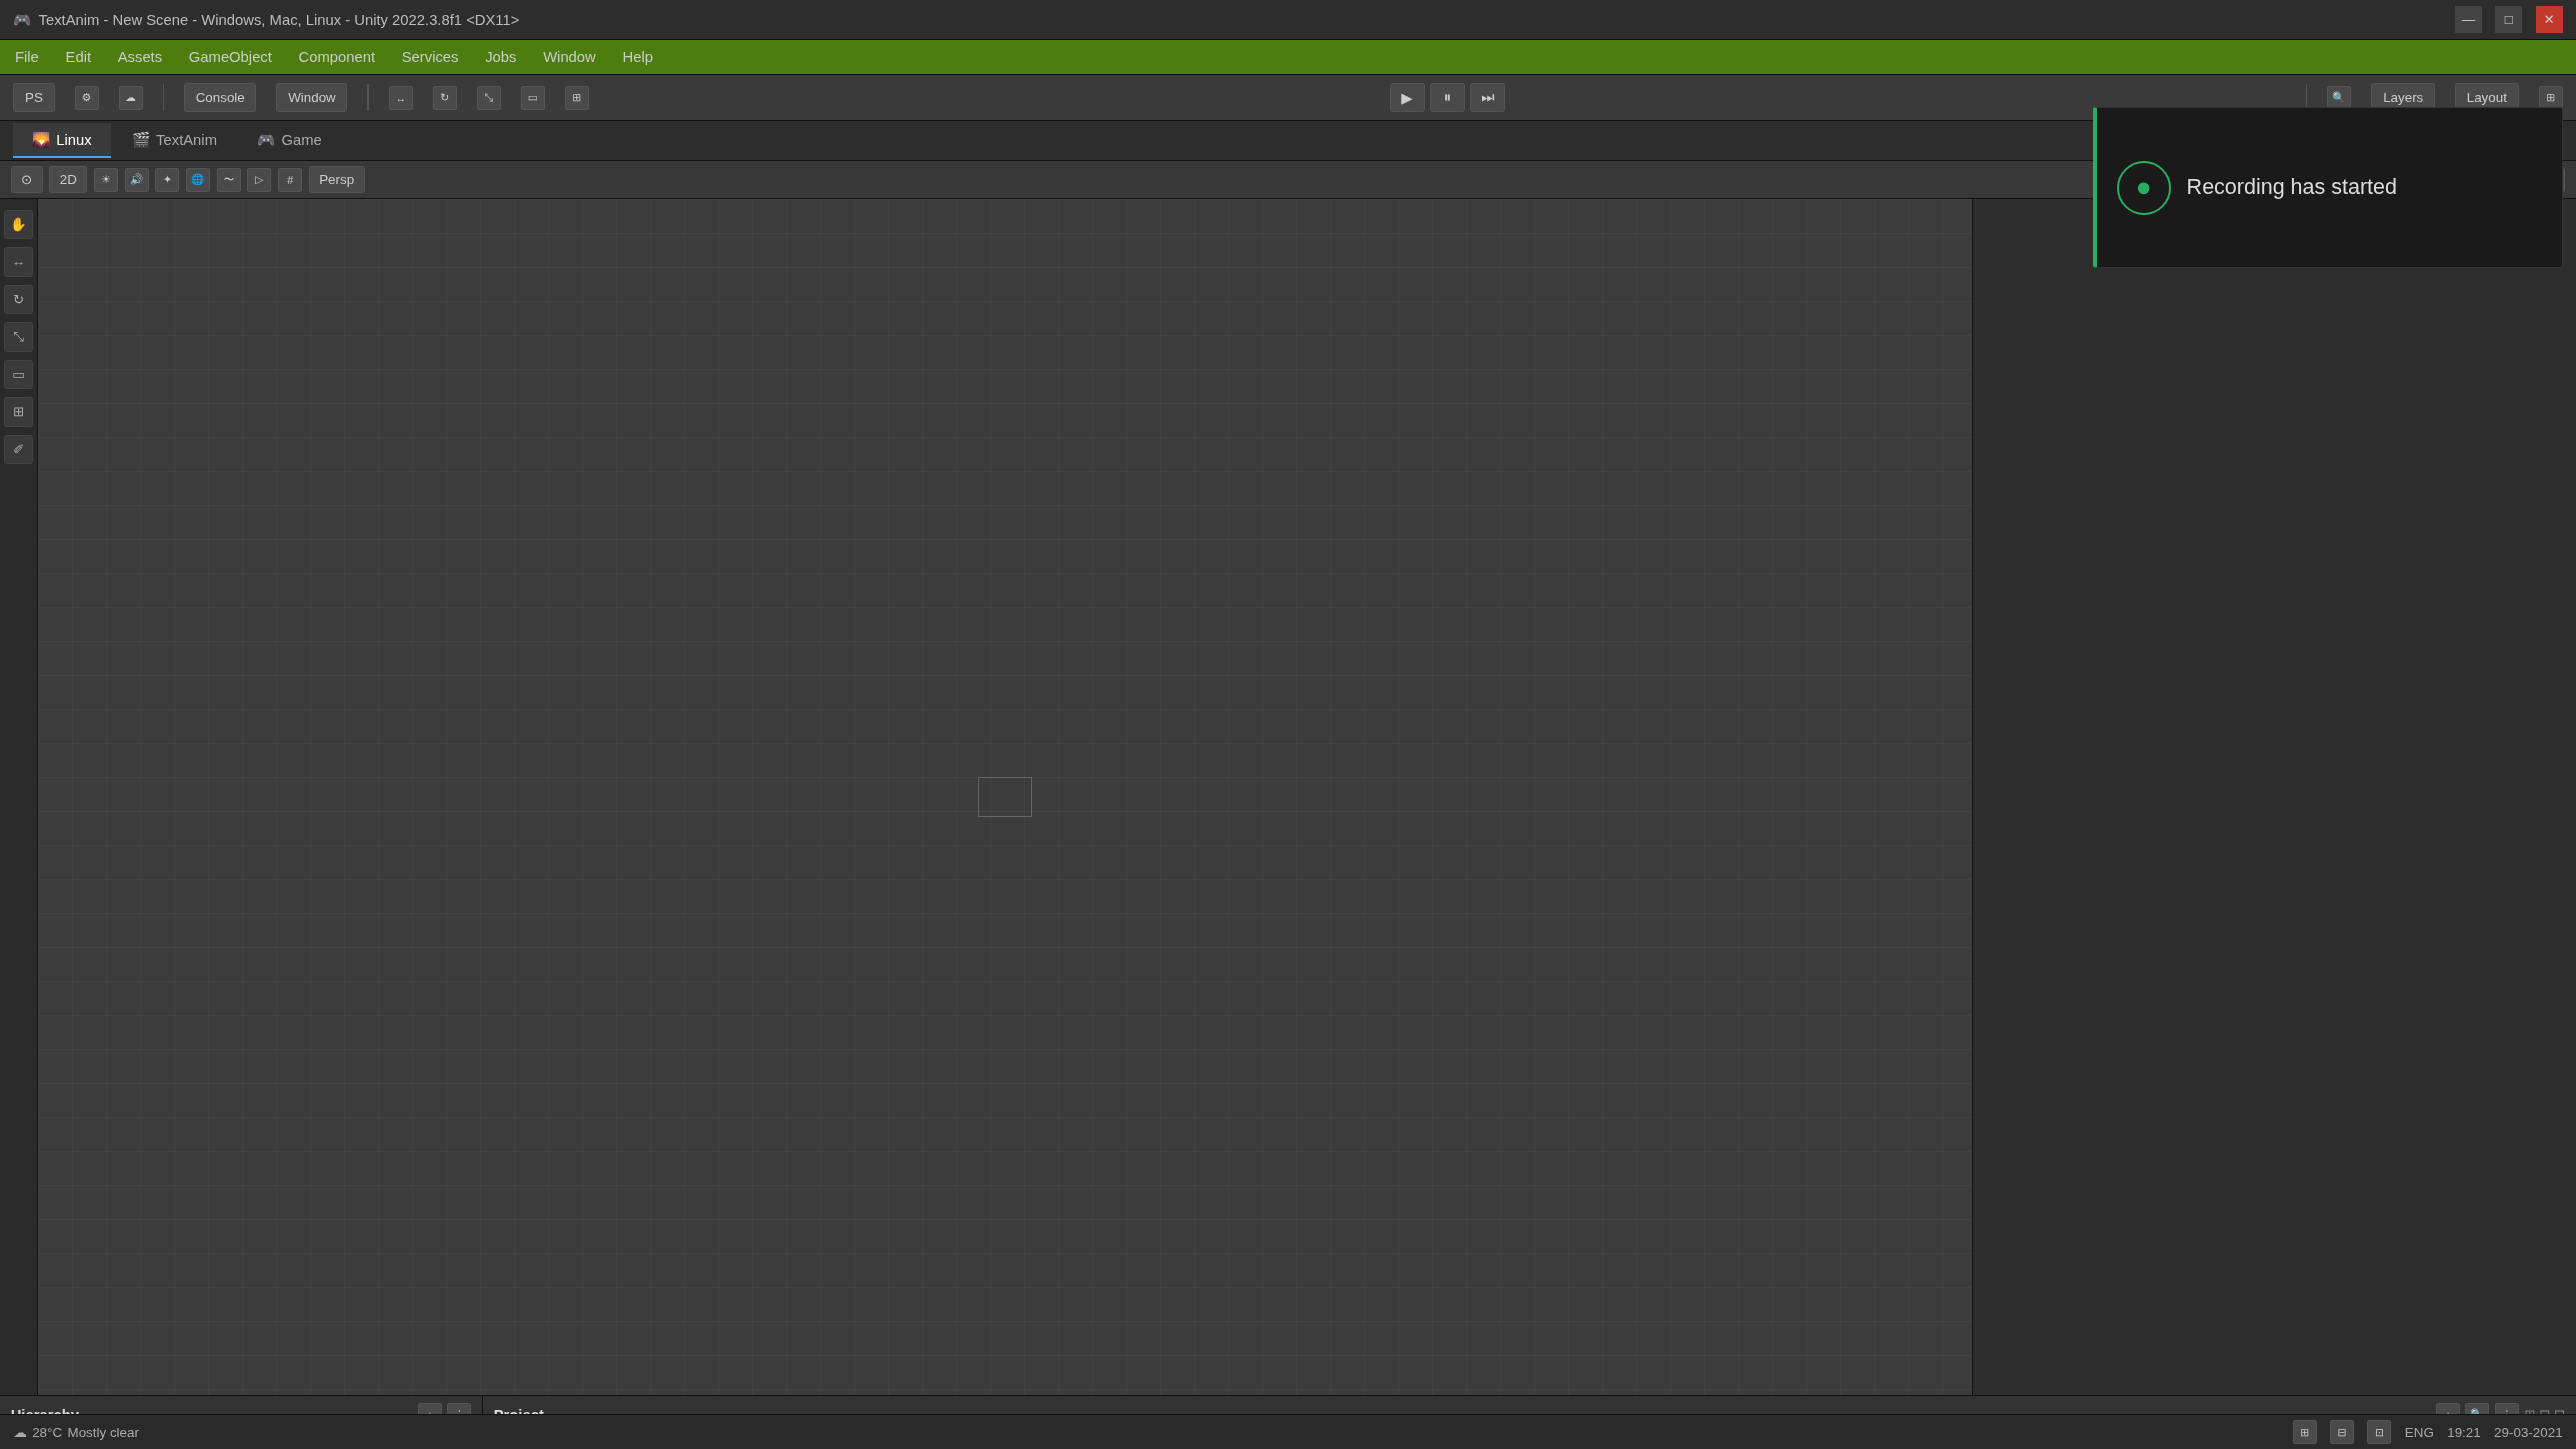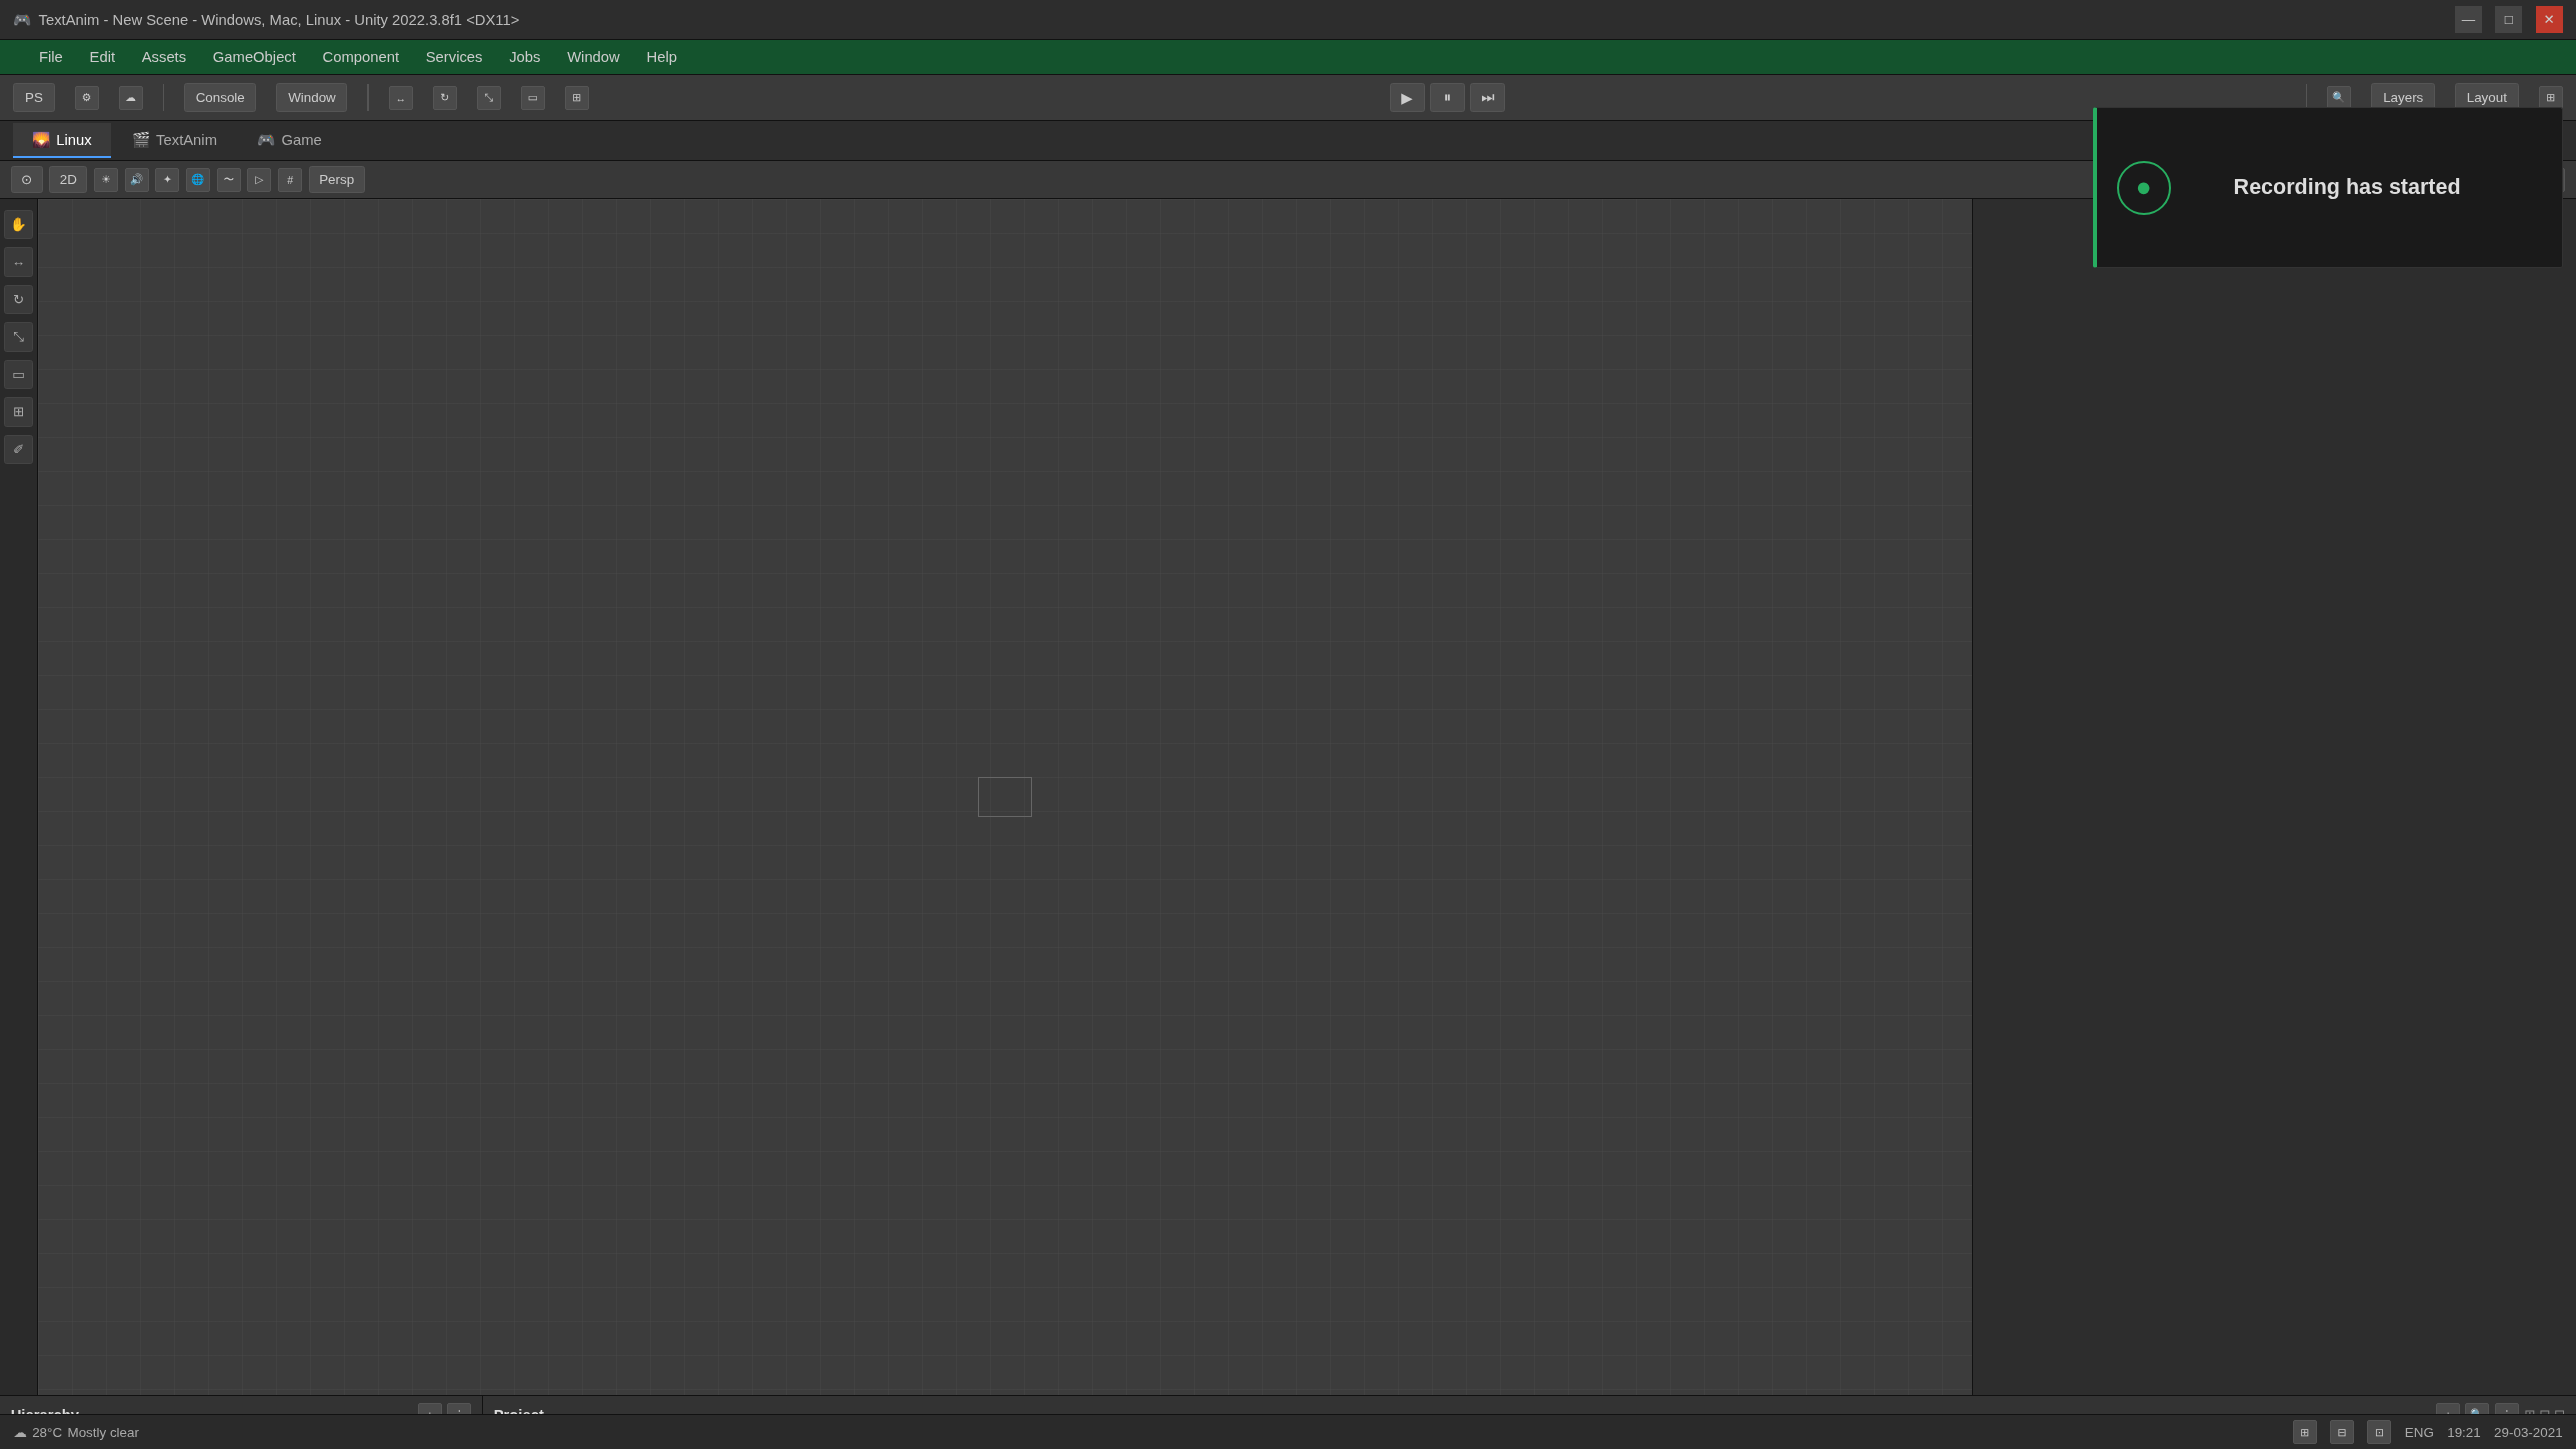--- a/index.html
+++ b/index.html
@@ -47,24 +47,24 @@
       display: flex;
       align-items: center;
       justify-content: center;
     }
     .win-close { background: #c0392b; }
 
     
     #menubar {
       width: 100%;
       height: 35px;
-      background: #14532d;
-      display: flex;
-      align-items: center;
-      padding: 0 27px;
+      background: #4d7c0f;
+      display: flex;
+      align-items: center;
+      padding: 0 3px;
       gap: 2.7px;
       border-bottom: 1.3px solid #111;
     }
     .menu-item {
       padding: 4px 12px;
       font-size: 14.8px;
       color: #ccc;
       cursor: pointer;
       border-radius: 2.7px;
     }
@@ -374,22 +374,21 @@
       display: flex;
       align-items: center;
       justify-content: center;
       color: #27ae60;
       font-size: 27px;
       flex-shrink: 0;
     }
     .recording-text {
       font-size: 21.5px;
       color: #ddd;
-      font-weight: bold;
-      margin-left: 47px;
+      font-weight: normal;
     }
 
     
     #statusbar {
       width: 100%;
       height: 35px;
       background: #2a2a2a;
       display: flex;
       align-items: center;
       padding: 0 13.4px;

